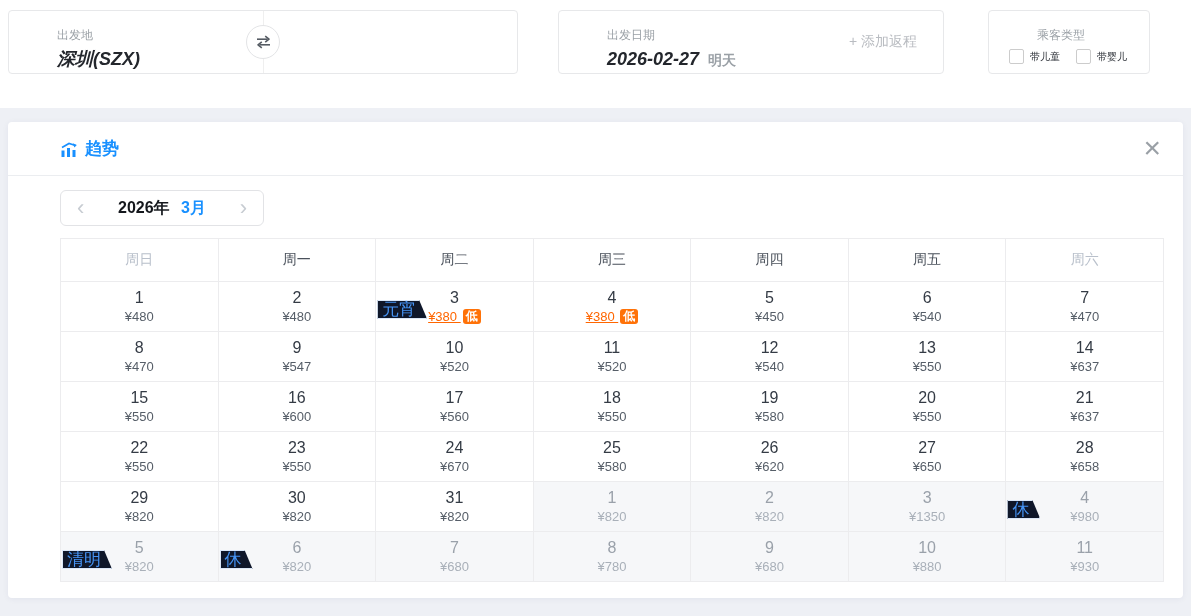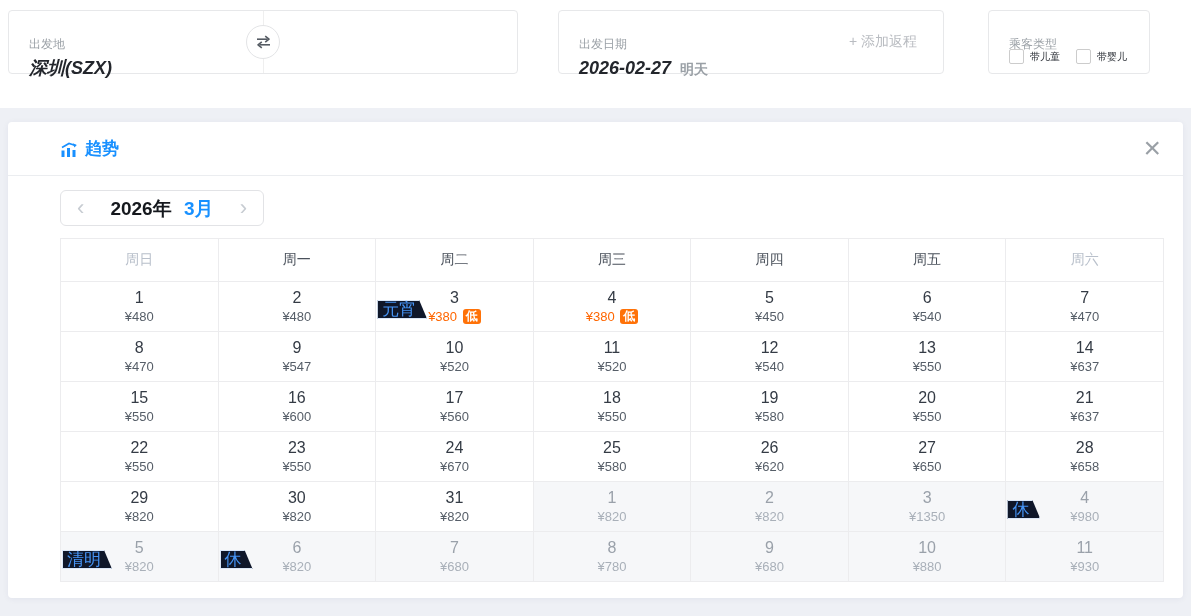--- a/index.html
+++ b/index.html
@@ -11,21 +11,21 @@
   }
   
   .topbar{position:relative;width:100%;height:108px;background:#fff;}
   .card{
     position:absolute;top:10px;height:64px;background:#fff;
     border:1px solid #e7e8ea;border-radius:4px;box-sizing:border-box;
   }
   .route-card{left:8px;width:510px;}
   .date-card{left:558px;width:386px;}
   .passenger-card{left:988px;width:162px;}
-  .field{position:absolute;top:26px;}
+  .field{position:absolute;top:17px;margin-left:28px;}
   .field-label{font-size:12px;color:#9aa0a6;line-height:14px;margin-bottom:7px;}
   .field-value{font-size:18px;color:#23262c;font-weight:600;line-height:20px;white-space:nowrap;font-style:italic;}
   .from-field{left:20px;}
   .to-field{left:284px;}
   .swap-divider{position:absolute;left:254px;top:0;bottom:0;width:1px;background:#efefef;}
   .swap-btn{
     position:absolute;left:237px;top:14px;width:34px;height:34px;border-radius:50%;
     background:#fff;border:1px solid #e3e4e6;display:flex;align-items:center;justify-content:center;
     cursor:pointer;padding:0;
   }
@@ -47,35 +47,35 @@
   }
   .tabbar{position:relative;display:flex;align-items:center;height:54px;border-bottom:1px solid #ebedf0;padding-left:52px;gap:28px;box-sizing:border-box;}
   .tab{position:relative;height:54px;display:inline-flex;align-items:center;gap:7px;color:#1890ff;font-size:17px;font-weight:700;cursor:pointer;}
   .tab.active::after{content:"";position:absolute;left:0;right:0;bottom:-1px;height:3px;background:#1890ff;}
   .close-btn{position:absolute;right:18px;top:8px;background:none;border:none;cursor:pointer;color:#9aa0a6;font-size:30px;line-height:36px;font-weight:300;padding:0 4px;}
   .month-nav{
     margin:14px 0 12px 52px;width:204px;height:36px;border:1px solid #e2e3e6;border-radius:6px;
     display:flex;align-items:center;justify-content:space-between;padding:0 16px;box-sizing:border-box;
   }
   .nav-arrow{background:none;border:none;color:#c7ccd2;font-size:22px;line-height:1;cursor:pointer;padding:0;}
-  .ym{font-size:19px;line-height:1;white-space:nowrap;}
+  .ym{font-size:16px;line-height:1;white-space:nowrap;}
   .ym .year{color:#15181d;font-weight:700;}
   .ym .month{color:#1890ff;font-weight:700;margin-left:7px;}
   
   table.cal{margin-left:52px;width:1104px;border-collapse:collapse;table-layout:fixed;}
   .cal th,.cal td{border:1px solid #ececee;}
   .cal th{height:40px;font-size:14px;font-weight:400;color:#4a515b;background:#fff;}
   .cal th.muted{color:#b9c0cb;}
   .cal td{height:49px;text-align:center;vertical-align:middle;padding:0;position:relative;background:#fff;cursor:pointer;}
   .cal td .day{font-size:16px;color:#343b45;line-height:18px;}
   .cal td .price{font-size:13px;color:#565e68;line-height:17px;margin-top:1px;}
   .cal td.other{background:#f6f7f9;}
   .cal td.other .day{color:#9aa1aa;}
   .cal td.other .price{color:#a9b0b9;}
-  .cal td .price.low{color:#ff6600;}
+  .cal td .price.low{color:#ff6600;text-decoration:underline;}
   .low-badge{display:inline-block;background:#ff7208;color:#fff;font-size:12px;font-weight:700;line-height:15px;padding:0 3px;border-radius:3px;vertical-align:1px;margin-left:2px;}
   .tag{
     position:absolute;top:18px;left:1px;z-index:2;background:#0f172a;color:#4694f5;font-size:17px;
     line-height:17px;padding:0 10px 0 4px;border:1px solid #dbe7f8;box-sizing:border-box;
     clip-path:polygon(0 0,calc(100% - 8px) 0,100% 100%,0 100%);
   }
 </style>
 </head>
 <body>
 

